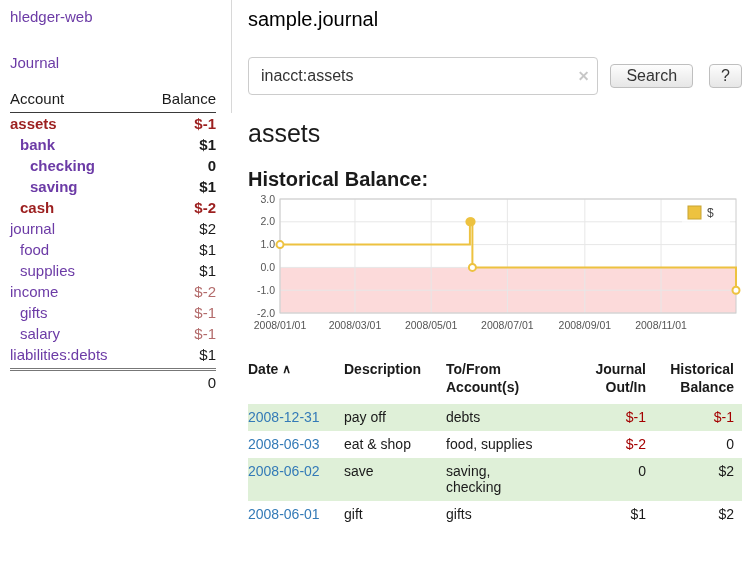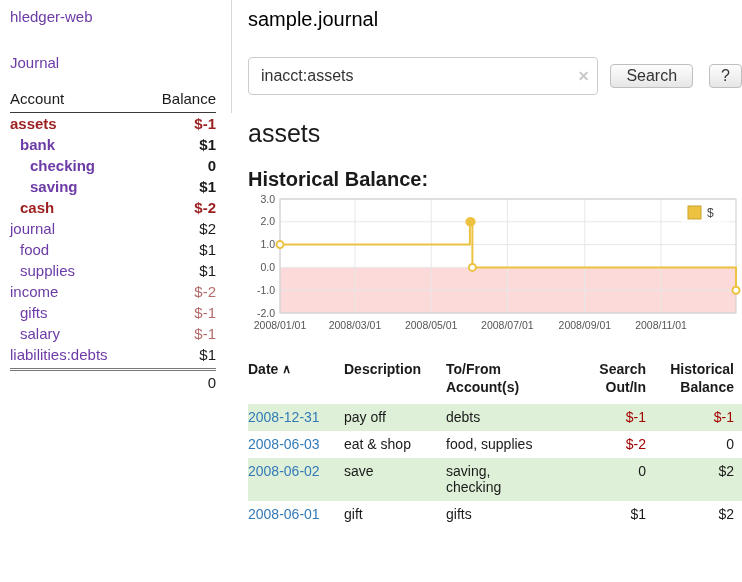--- a/index.html
+++ b/index.html
@@ -200,21 +200,21 @@
         <col style="width:88px">
     </colgroup>
     <thead>
       <tr>
         <th>
           <span>Date</span>
           <span class="sort-icon">∧</span>
         </th>
         <th>Description</th>
         <th>To/From Account(s)</th>
-        <th class="num">Search Out/In</th>
+        <th class="num">Journal Out/In</th>
         <th class="num">Historical Balance</th>
       </tr>
     </thead>
     <tbody>
         <tr class="shaded">
           <td class="date"><a href="#">2008-12-31</a></td>
           <td>pay off</td>
           <td class="accounts-cell">debts</td>
           <td class="num neg">$-1</td>
           <td class="num neg">$-1</td>

